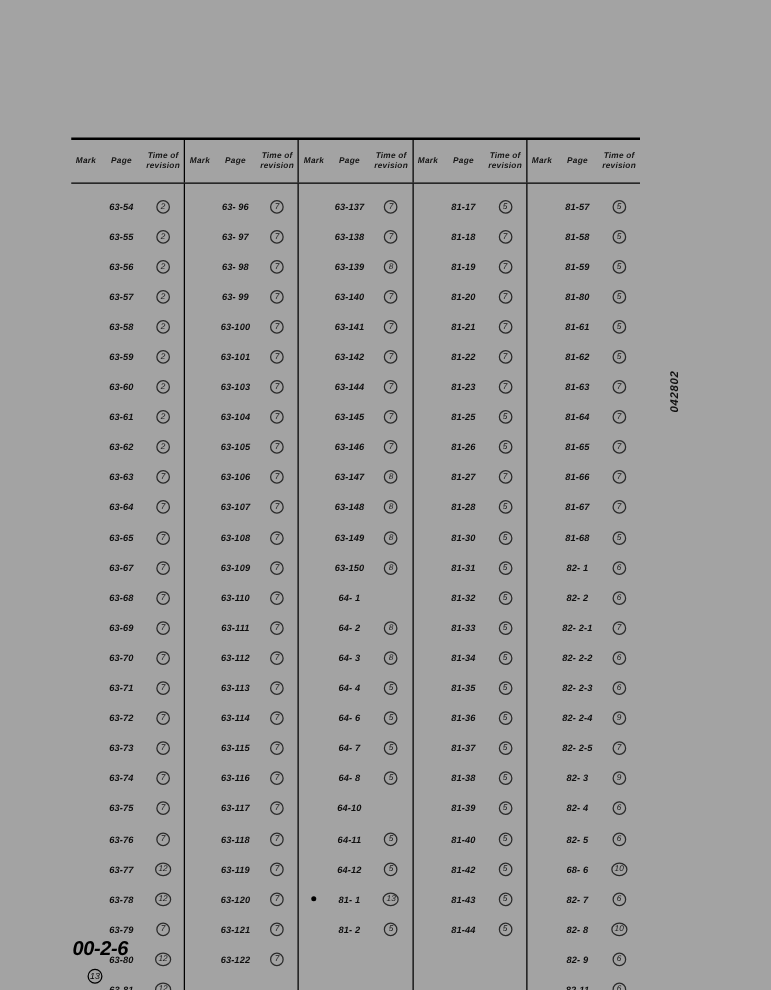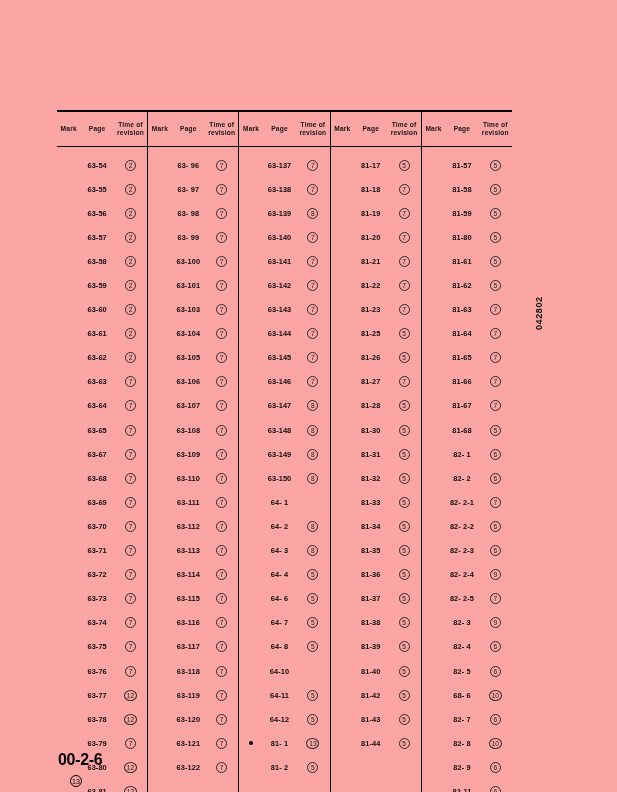--- a/index.html
+++ b/index.html
@@ -14,21 +14,22 @@
     position: relative;
     font-family: "Liberation Sans", sans-serif;
     color: #111111;
     overflow: hidden;
   }
 
   
   #page {
     position: absolute;
     inset: 0;
-    background: #fca5a5;
+    background: #a3a3a3;
+    font-style: italic;
   }
 
   
   #rev-table {
     position: absolute;
     left: 57px;
     top: 110px;
     width: 455px;
   }
 
@@ -527,25 +528,20 @@
               <div class="cell-page">63-141</div>
               <div class="cell-rev"><span class="circ">7</span></div>
             </div>
             <div class="row">
               <div class="cell-mark"></div>
               <div class="cell-page">63-142</div>
               <div class="cell-rev"><span class="circ">7</span></div>
             </div>
             <div class="row">
               <div class="cell-mark"></div>
-              <div class="cell-page">63-143</div>
-              <div class="cell-rev"><span class="circ">7</span></div>
-            </div>
-            <div class="row">
-              <div class="cell-mark"></div>
               <div class="cell-page">63-144</div>
               <div class="cell-rev"><span class="circ">7</span></div>
             </div>
             <div class="row">
               <div class="cell-mark"></div>
               <div class="cell-page">63-145</div>
               <div class="cell-rev"><span class="circ">7</span></div>
             </div>
             <div class="row">
               <div class="cell-mark"></div>

